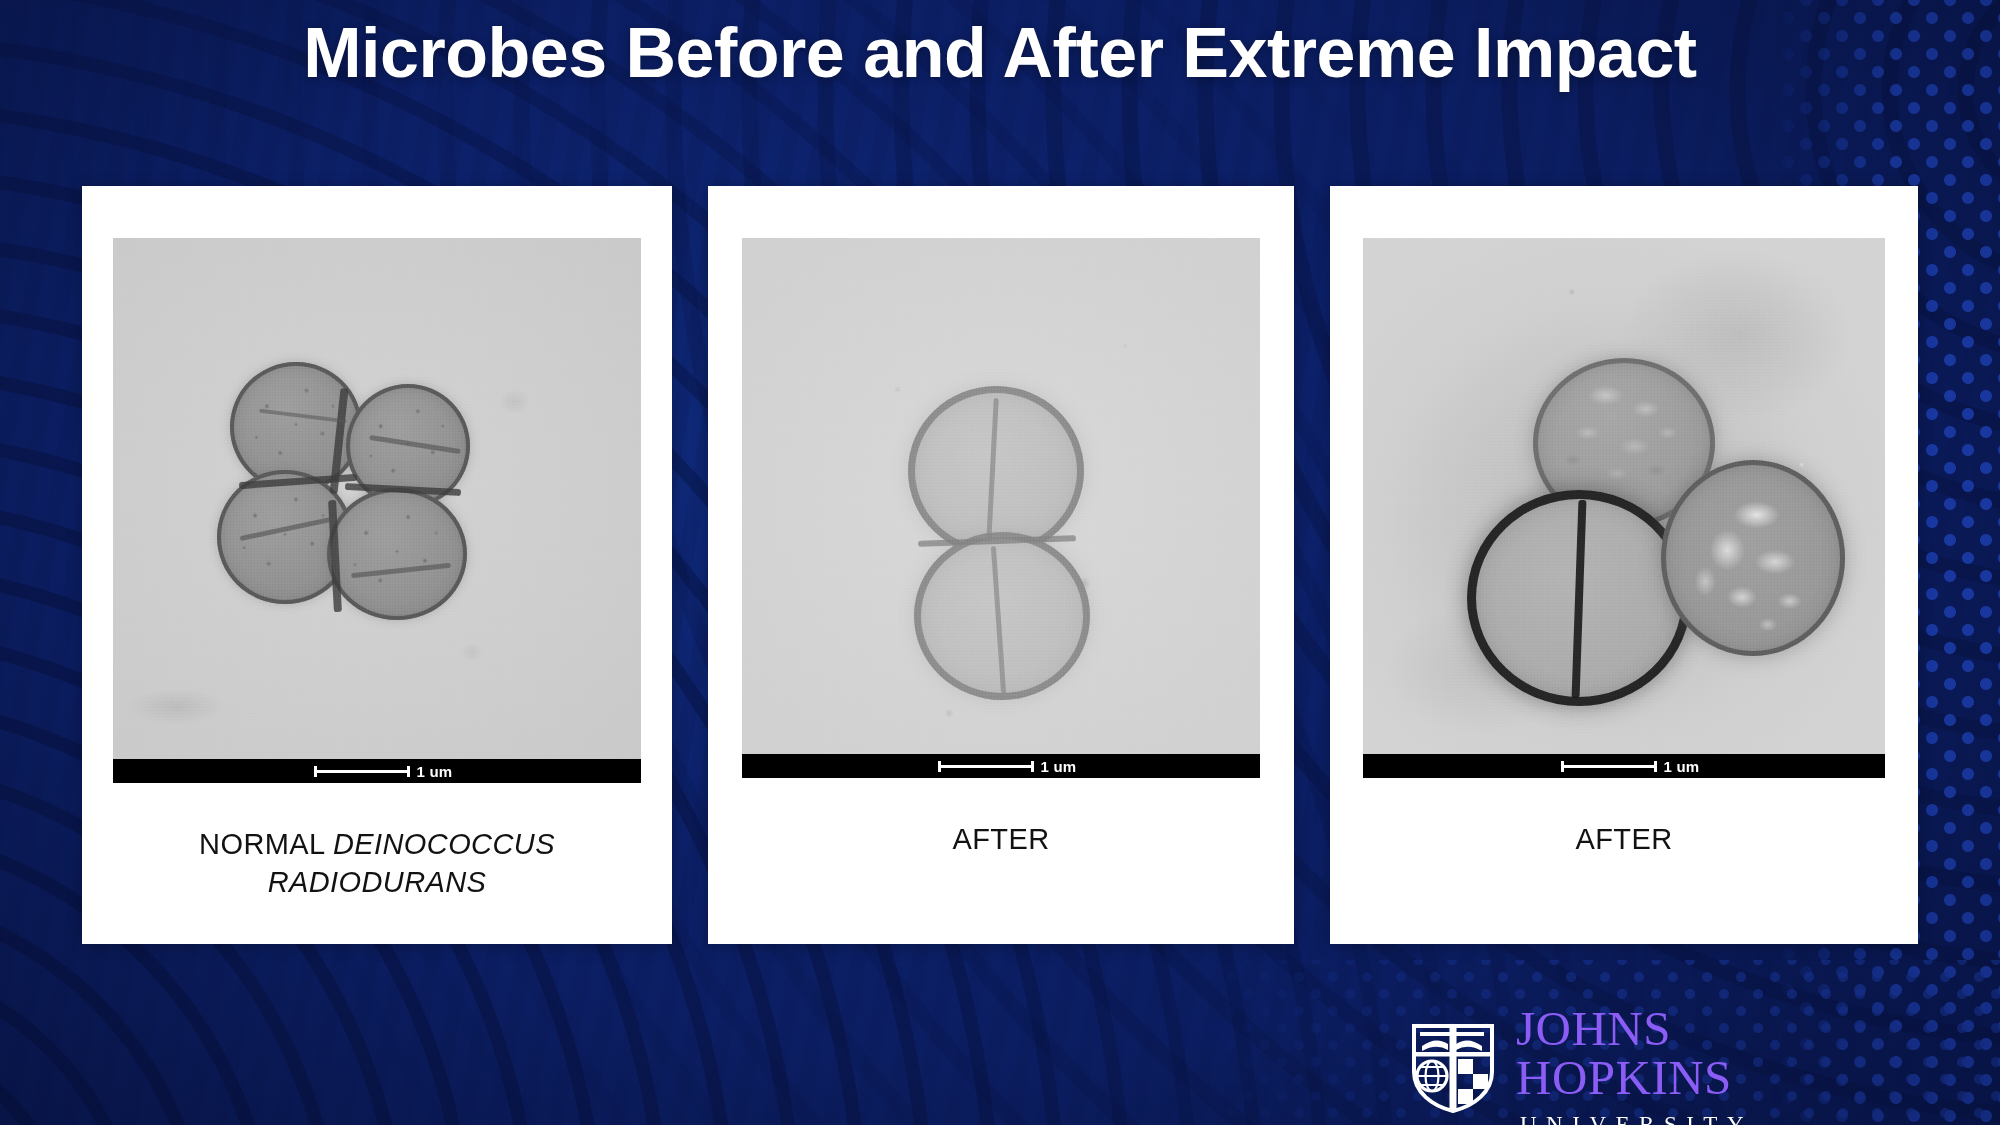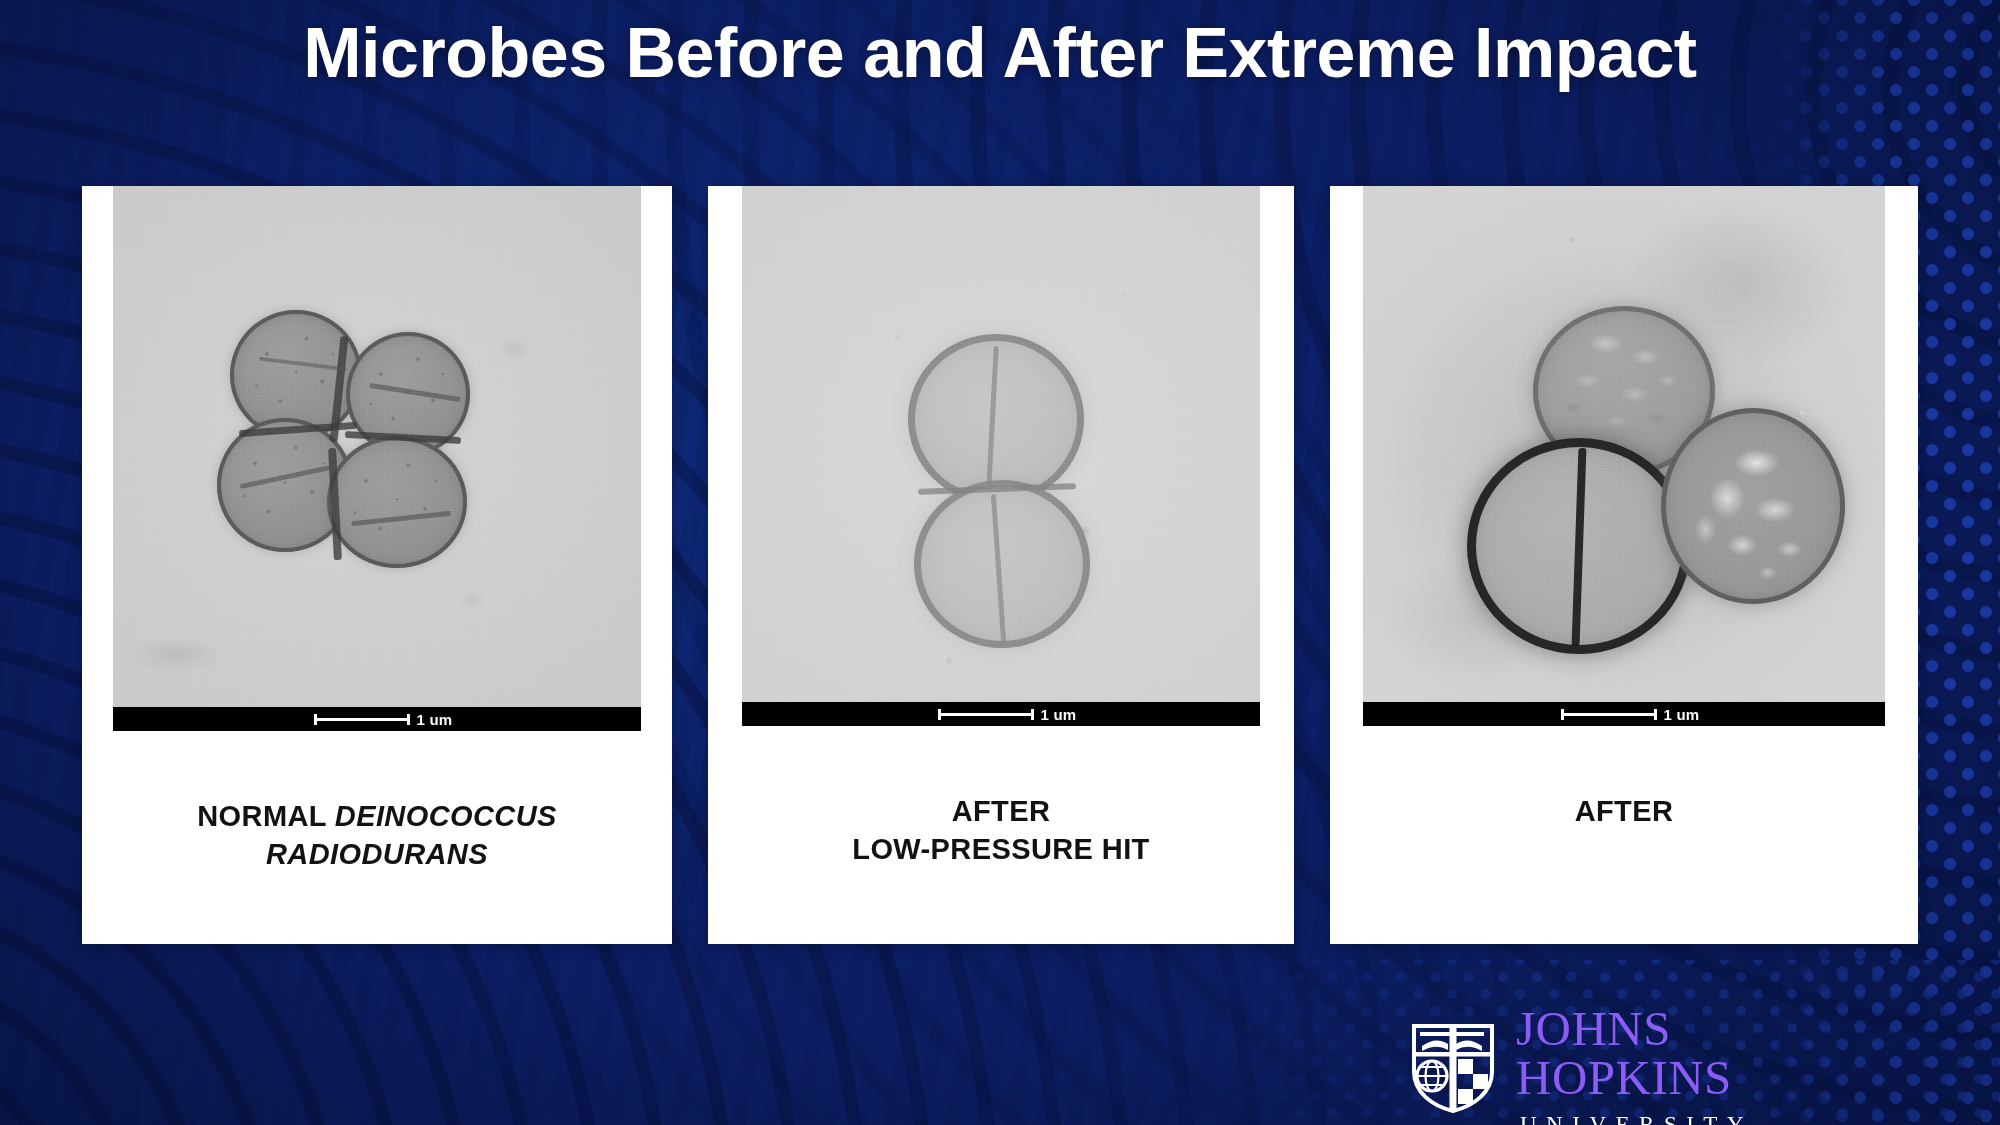--- a/index.html
+++ b/index.html
@@ -132,20 +132,21 @@
     flex-direction: column;
     align-items: center;
     box-shadow: 0 2px 14px rgba(0,0,0,0.28);
   }
   .card.c1 { width: 590px; }
   .card.c2 { width: 586px; }
   .card.c3 { width: 588px; }
 
   .micro-wrap {
     position: relative;
+    margin-top: 52px;
     overflow: hidden;
     background: #c9c9c9;
   }
   .c1 .micro-wrap { width: 528px; height: 545px; }
   .c2 .micro-wrap { width: 518px; height: 540px; }
   .c3 .micro-wrap { width: 522px; height: 540px; }
 
   .micro {
     position: absolute;
     inset: 0;
@@ -303,25 +304,25 @@
     color: #ffffff;
     font-size: 15px;
     font-weight: 700;
     letter-spacing: 0.2px;
     line-height: 1;
     font-family: "Liberation Sans", sans-serif;
   }
 
   
   .caption {
-    margin-top: 66px;
+    margin-top: 42px;
     text-align: center;
     color: #121212;
     font-size: 29px;
-    font-weight: 700;
+    font-weight: 400;
     line-height: 1.32;
     letter-spacing: 0.4px;
     padding: 0 20px;
   }
   .caption .it { font-style: italic; }
 
   
   .jhu-logo {
     position: absolute;
     left: 1410px; top: 1024px;
@@ -433,21 +434,20 @@
         <div class="scalebar">
           <div class="sb-inner">
             <div class="sb-rule"></div>
             <span class="sb-label">1 um</span>
           </div>
         </div>
       </div>
 
       <div class="caption">
         <span>AFTER</span><br>
-        <span>LOW-PRESSURE HIT</span>
       </div>
     </div>
 
     <div class="card c3">
       <div class="micro-wrap">
         <div class="micro field3">
           <div class="field3-blotch"></div>
 
           <div class="cell p3-rough" style="left:170px; top:120px; width:182px; height:170px;">
             <div class="rough-tex"></div>

